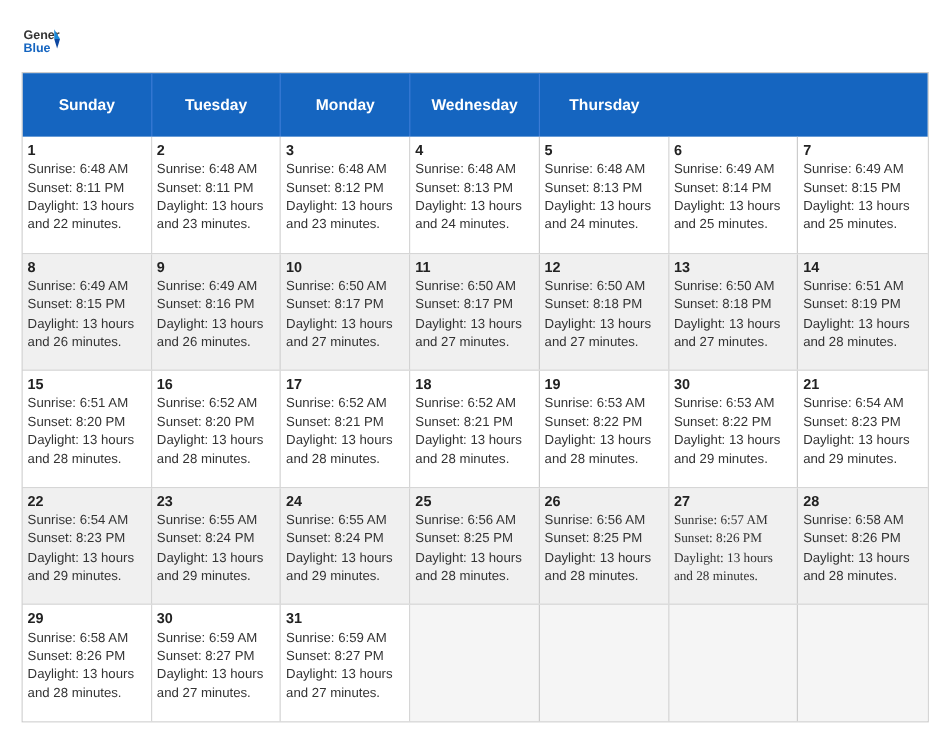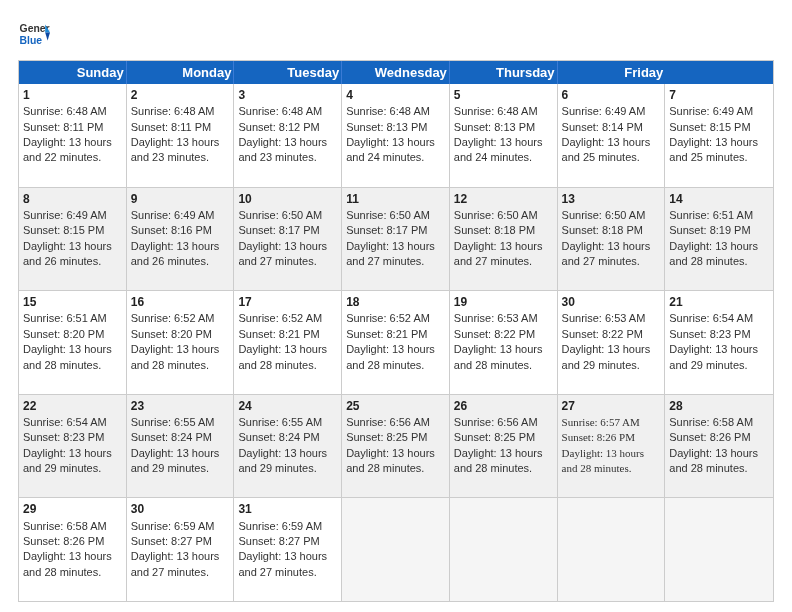--- a/index.html
+++ b/index.html
@@ -53,22 +53,22 @@
     }
     .cal-header {
       display: grid;
       grid-template-columns: repeat(7, 1fr);
       background: #1565c0;
     }
     .cal-header-cell {
       color: #fff;
       font-size: 13px;
       font-weight: bold;
-      text-align: right;
-      padding: 4px 2px;
+      text-align: center;
+      padding: 19px 2px;
       border-right: 1px solid #3a7bd5;
     }
     .cal-header-cell:last-child { border-right: none; }
     .cal-body {
       flex: 1;
       display: flex;
       flex-direction: column;
     }
     .cal-row {
       display: grid;
@@ -117,25 +117,24 @@
     </div>
     <div class="title-block">
       <div class="month-title"></div>
       <div class="subtitle"></div>
     </div>
   </div>
 
   <div class="calendar">
     <div class="cal-header">
     <div class="cal-header-cell">Sunday</div>
+        <div class="cal-header-cell">Tuesday</div>
         <div class="cal-header-cell">Monday</div>
-        <div class="cal-header-cell">Tuesday</div>
         <div class="cal-header-cell">Wednesday</div>
         <div class="cal-header-cell">Thursday</div>
-        <div class="cal-header-cell">Friday</div>
       </div>
     <div class="cal-body">
     <div class="cal-row">
           <div class="cal-cell">
             <span class="day-num">1</span>
             <div class="cell-text" style="white-space: pre-line;">Sunrise: 6:48 AM
 Sunset: 8:11 PM
 Daylight: 13 hours
 and 22 minutes.</div>
           </div>

